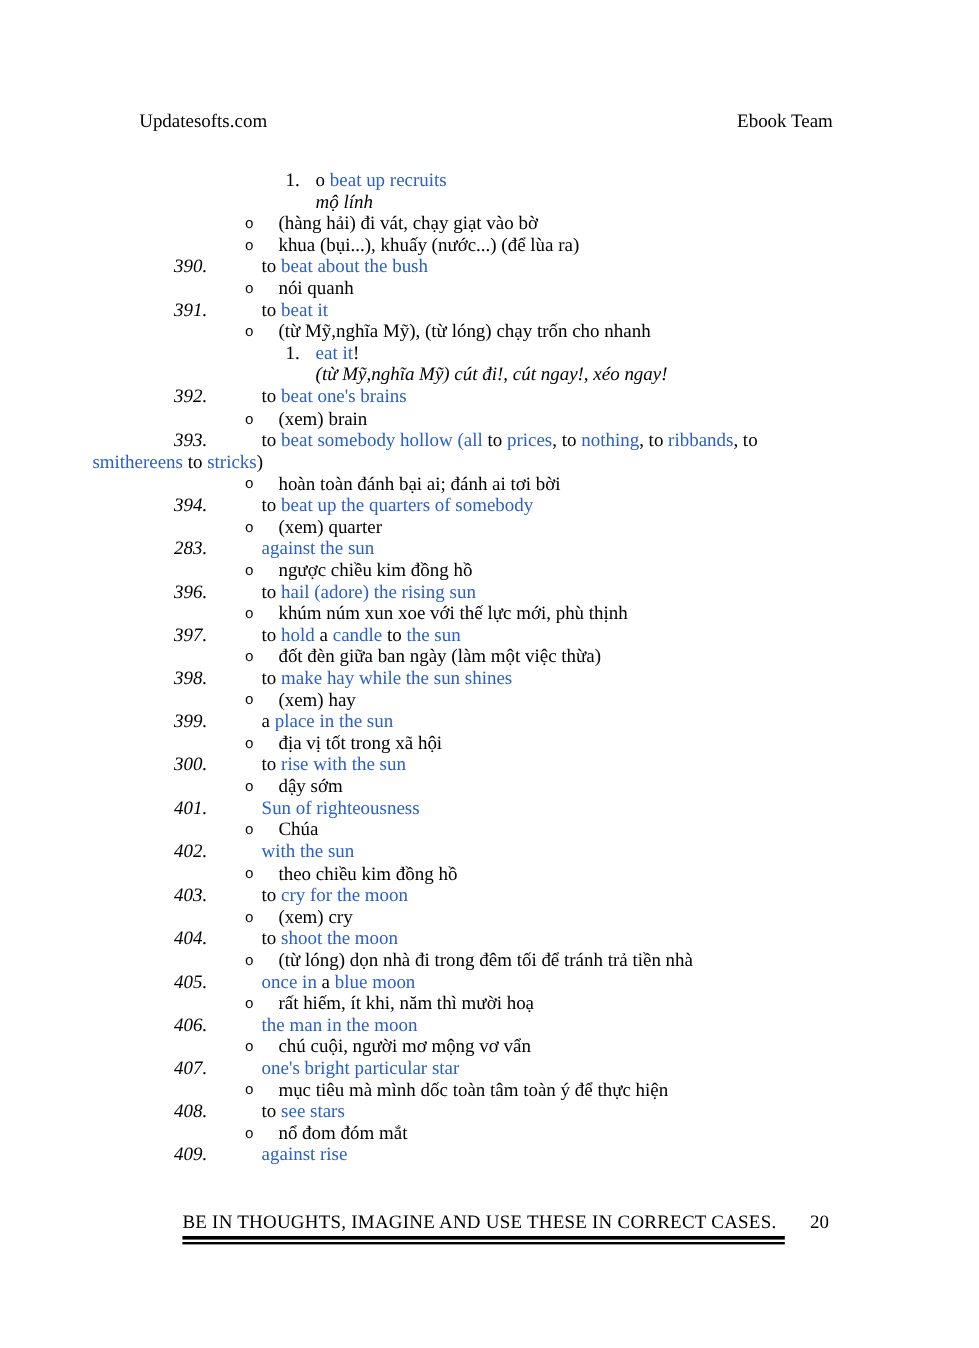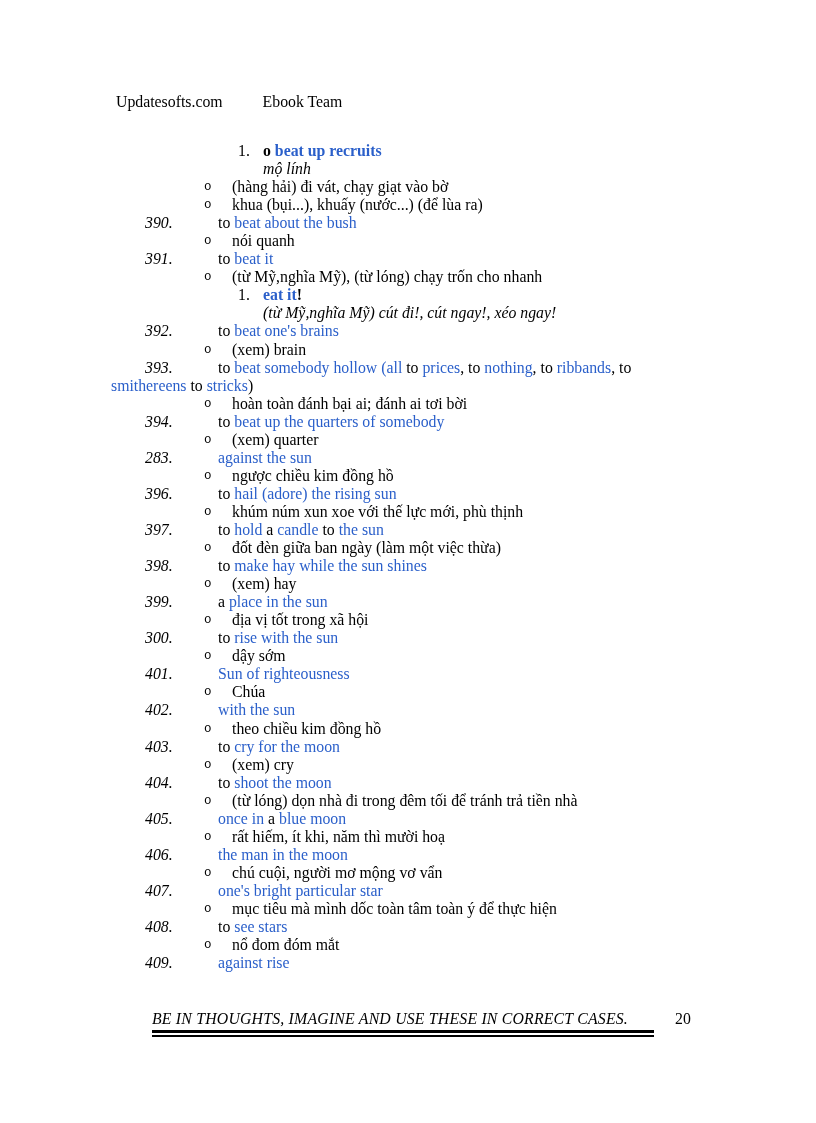--- a/index.html
+++ b/index.html
@@ -8,45 +8,45 @@
     position:relative;
     width:816px;height:1123px;
     background:#ffffff;
     font-family:"Liberation Serif","DejaVu Serif",serif;
     font-size:15.8px;color:#000;
     margin:0 auto;
     overflow:hidden;
   }
   .header{
     position:absolute;top:93px;left:116px;right:122px;
-    display:flex;
+    display:flex;justify-content:space-between;
     line-height:18px;
     gap:40px;
   }
   .idiom-list{position:absolute;top:142px;left:0;right:0;}
   .row{position:relative;height:18.05px;line-height:18.05px;white-space:nowrap;}
   .num{position:absolute;left:145px;font-style:italic;}
   .num2{position:absolute;left:238px;}
   .marker{
     position:absolute;left:204px;
     font-family:"Liberation Mono","DejaVu Sans Mono",monospace;
     font-size:12.5px;
   }
   .row.numbered .text{margin-left:218px;}
   .row.bullet .text{margin-left:232px;}
-  .row.nested .text{margin-left:263px;font-weight:bold;}
+  .row.nested .text{margin-left:263px;}
   .row.nested_italic .text{margin-left:263px;font-style:italic;margin-top:40px;}
-  .row.wrap .text{margin-left:111px;}
+  .row.wrap .text{margin-left:77px;}
   .seg-l{color:var(--link);}
   .seg-p{color:#000;}
   .seg-i{color:#000;}
   .footer{position:absolute;top:1010px;left:0;right:0;height:40px;}
   .footer-text{
     position:absolute;left:152px;top:0;
-    font-style:italic;line-height:18px;letter-spacing:0.2px;
+    line-height:18px;letter-spacing:0.2px;
   }
   .page-num{position:absolute;left:675px;top:0;line-height:18px;}
   .footer-rule{
     position:absolute;left:152px;top:20px;width:502px;height:2px;
     border-top:3px solid #000;border-bottom:2px solid #000;
   }
 </style>
 </head>
 <body>
 

